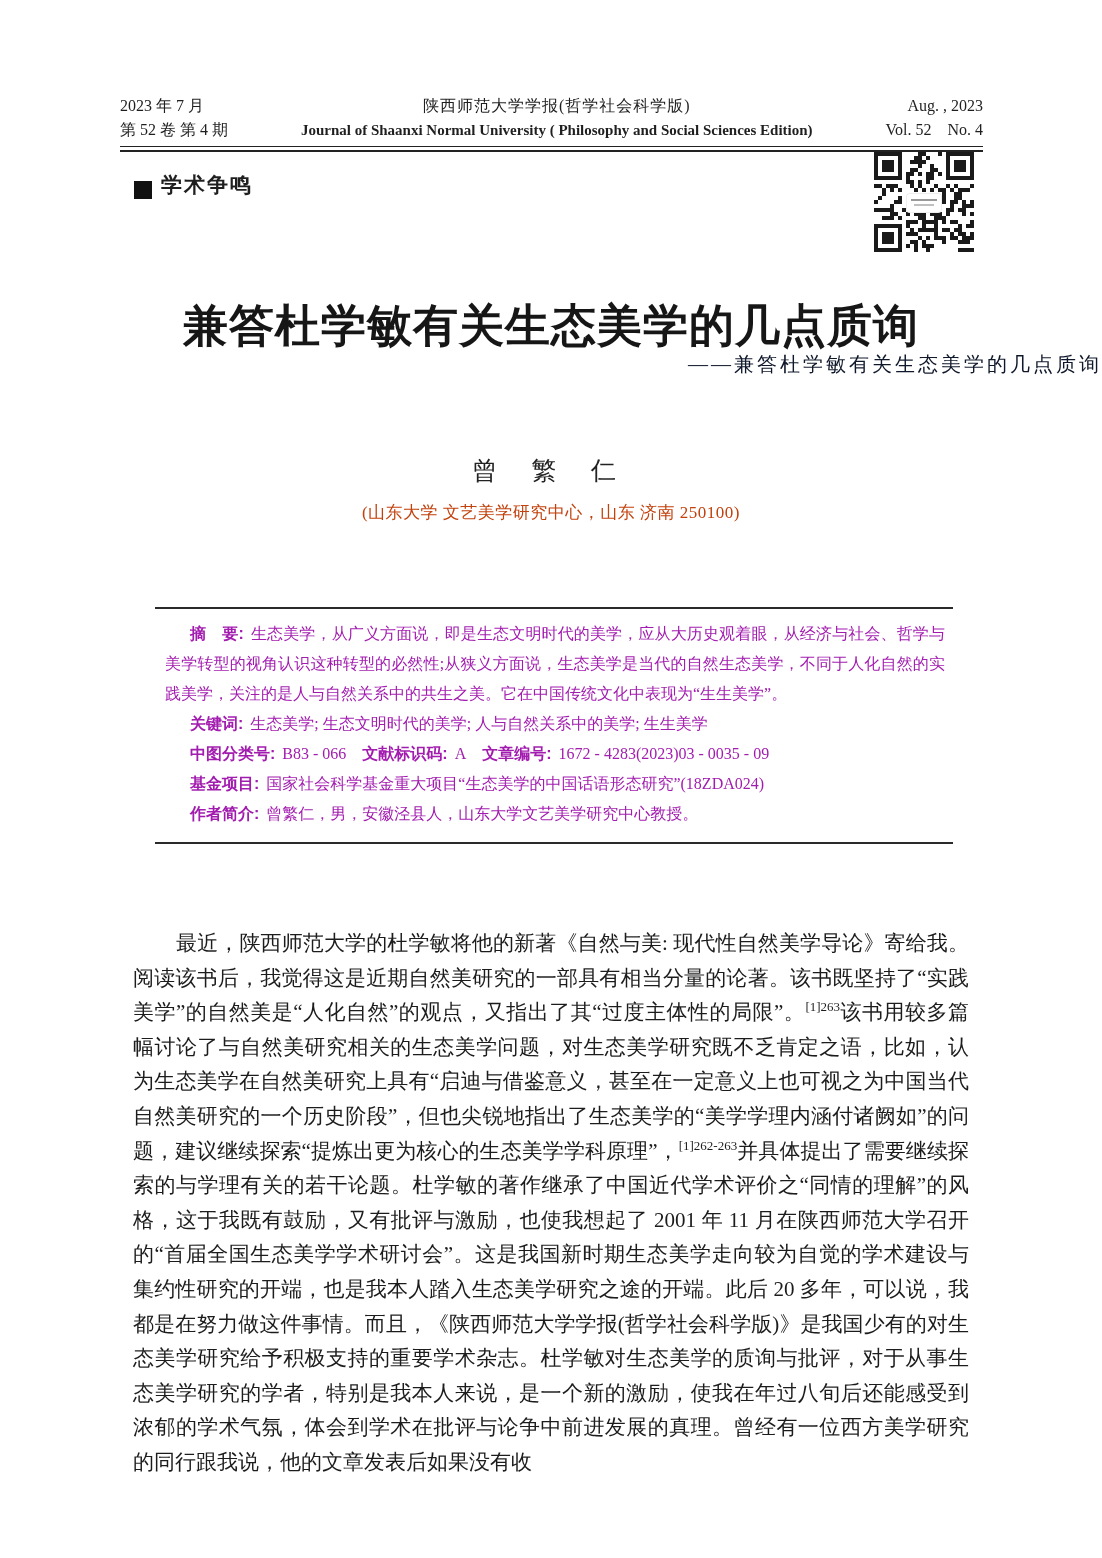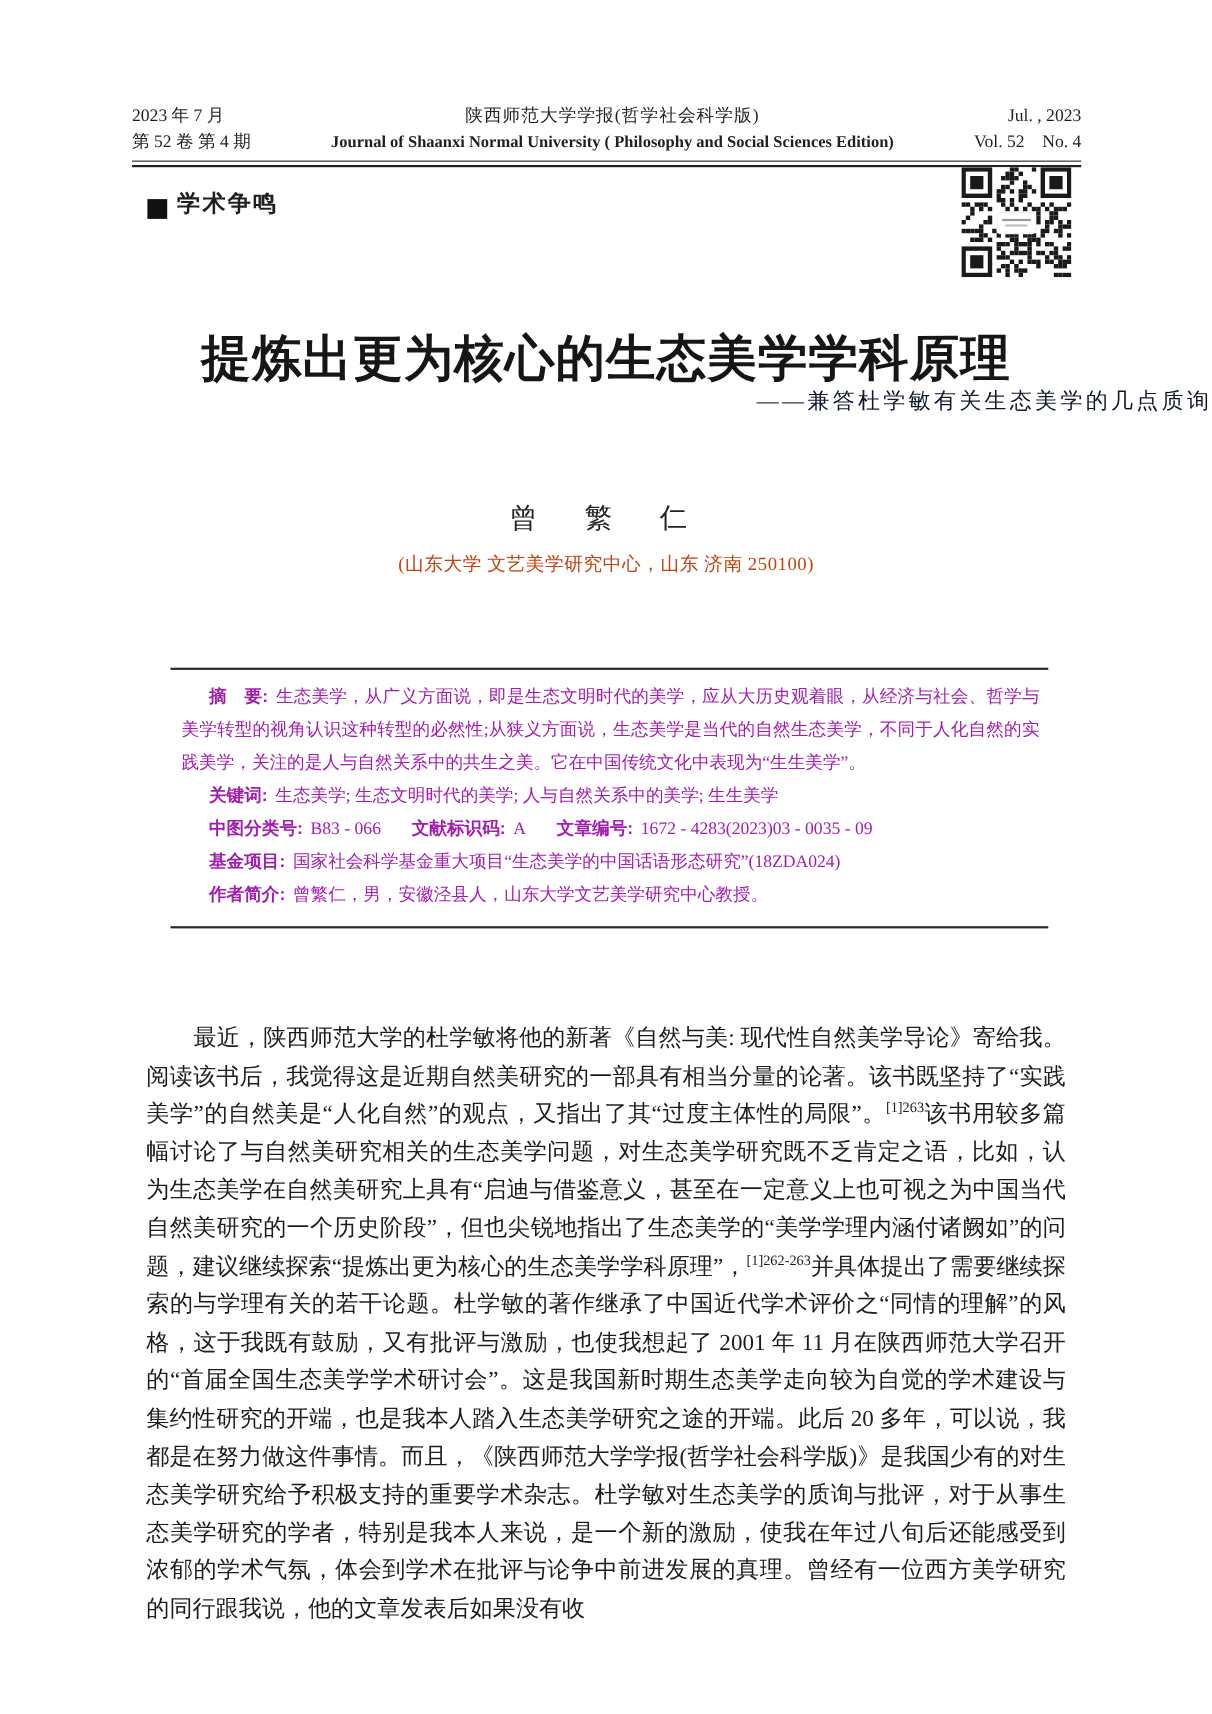--- a/index.html
+++ b/index.html
@@ -48,38 +48,38 @@
   .title{
     position:absolute;top:266px;left:0;width:100%;text-align:center;
     font-weight:700;font-size:45px;letter-spacing:1px;color:#161616;
   }
   .subtitle{
     position:absolute;top:351px;left:0;width:100%;text-align:right;
     font-size:20px;letter-spacing:3px;color:#0f172a;
   }
   .author{
     position:absolute;top:454px;left:0;width:100%;text-align:center;
-    font-size:25px;letter-spacing:14px;color:#222;font-family:Liberation Mono, monospace;
+    font-size:25px;letter-spacing:14px;color:#222;
   }
   .affiliation{
     position:absolute;top:501px;left:0;width:100%;text-align:center;
     font-size:17px;color:#c2410c;letter-spacing:0.5px;
   }
 
   
   .meta{
     position:absolute;top:607px;left:155px;width:798px;box-sizing:border-box;
     border-top:2.5px solid #2a2a2a;border-bottom:2.5px solid #2a2a2a;
     padding:10px 8px 13px 10px;
     font-size:16px;line-height:30px;color:#a21caf;
   }
   .meta p,.meta .meta-line{margin:0;text-indent:25px;}
   .meta .meta-abstract{text-align:justify;}
   .mlabel{font-weight:700;font-family:"Liberation Sans","DejaVu Sans",sans-serif;margin-right:7px;}
-  .gap{margin-left:28px;}
+  .gap{margin-left:16px;}
   .received-group{display:inline-block;width:235px;text-indent:0;}
 
   
   .body-text{
     position:absolute;top:926px;left:133px;width:836px;
     font-size:21px;line-height:34.6px;text-align:justify;color:#1c1c1c;
   }
   .body-text p{margin:0;text-indent:43px;}
   .body-text sup{font-size:13px;line-height:0;vertical-align:super;letter-spacing:0;}
 </style>
@@ -89,21 +89,21 @@
 <div class="header">
   <div class="header-col">
     <div>2023 年 7 月</div>
     <div>第 52 卷 第 4 期</div>
   </div>
   <div class="header-col header-center">
     <div class="cn">陕西师范大学学报(哲学社会科学版)</div>
     <div class="en">Journal of Shaanxi Normal University ( Philosophy and Social Sciences Edition)</div>
   </div>
   <div class="header-col" style="text-align:right;">
-    <div>Jul. , 2023</div>
+    <div>Aug. , 2023</div>
     <div>Vol. 52　No. 4</div>
   </div>
 </div>
 <div class="double-rule"></div>
 
 <div class="section-label sans">
   <span class="sq"></span>
   <span>学术争鸣</span>
 </div>
 
@@ -284,21 +284,21 @@
       <rect x="72" y="0" width="28" height="28" fill="#1a1a1a"></rect>
       <rect x="76" y="4" width="20" height="20" fill="#ffffff"></rect>
       <rect x="80" y="8" width="12" height="12" fill="#1a1a1a"></rect>
       <rect x="0" y="72" width="28" height="28" fill="#1a1a1a"></rect>
       <rect x="4" y="76" width="20" height="20" fill="#ffffff"></rect>
       <rect x="8" y="80" width="12" height="12" fill="#1a1a1a"></rect>
     </svg>
   <div class="qr-label"></div>
 </div>
 
-<h1 class="title sans">提炼出更为核心的生态美学学科原理</h1>
+<h1 class="title sans">兼答杜学敏有关生态美学的几点质询</h1>
 <div class="subtitle">——兼答杜学敏有关生态美学的几点质询</div>
 <div class="author">曾 繁 仁</div>
 <div class="affiliation">(山东大学 文艺美学研究中心，山东 济南 250100)</div>
 
 <div class="meta">
   <p class="meta-abstract"><span class="mlabel">摘　要:</span><span>生态美学，从广义方面说，即是生态文明时代的美学，应从大历史观着眼，从经济与社会、哲学与美学转型的视角认识这种转型的必然性;从狭义方面说，生态美学是当代的自然生态美学，不同于人化自然的实践美学，关注的是人与自然关系中的共生之美。它在中国传统文化中表现为“生生美学”。</span></p>
   <div class="meta-line"><span class="mlabel">关键词:</span><span>生态美学; 生态文明时代的美学; 人与自然关系中的美学; 生生美学</span></div>
   <div class="meta-line"><span class="mlabel">中图分类号:</span><span>B83 - 066</span><span class="mlabel gap">文献标识码:</span><span>A</span><span class="mlabel gap">文章编号:</span><span>1672 - 4283(2023)03 - 0035 - 09</span></div>
   <div class="meta-line"><span class="mlabel">基金项目:</span><span>国家社会科学基金重大项目“生态美学的中国话语形态研究”(18ZDA024)</span></div>
   <div class="meta-line"><span class="mlabel">作者简介:</span><span>曾繁仁，男，安徽泾县人，山东大学文艺美学研究中心教授。</span></div>

